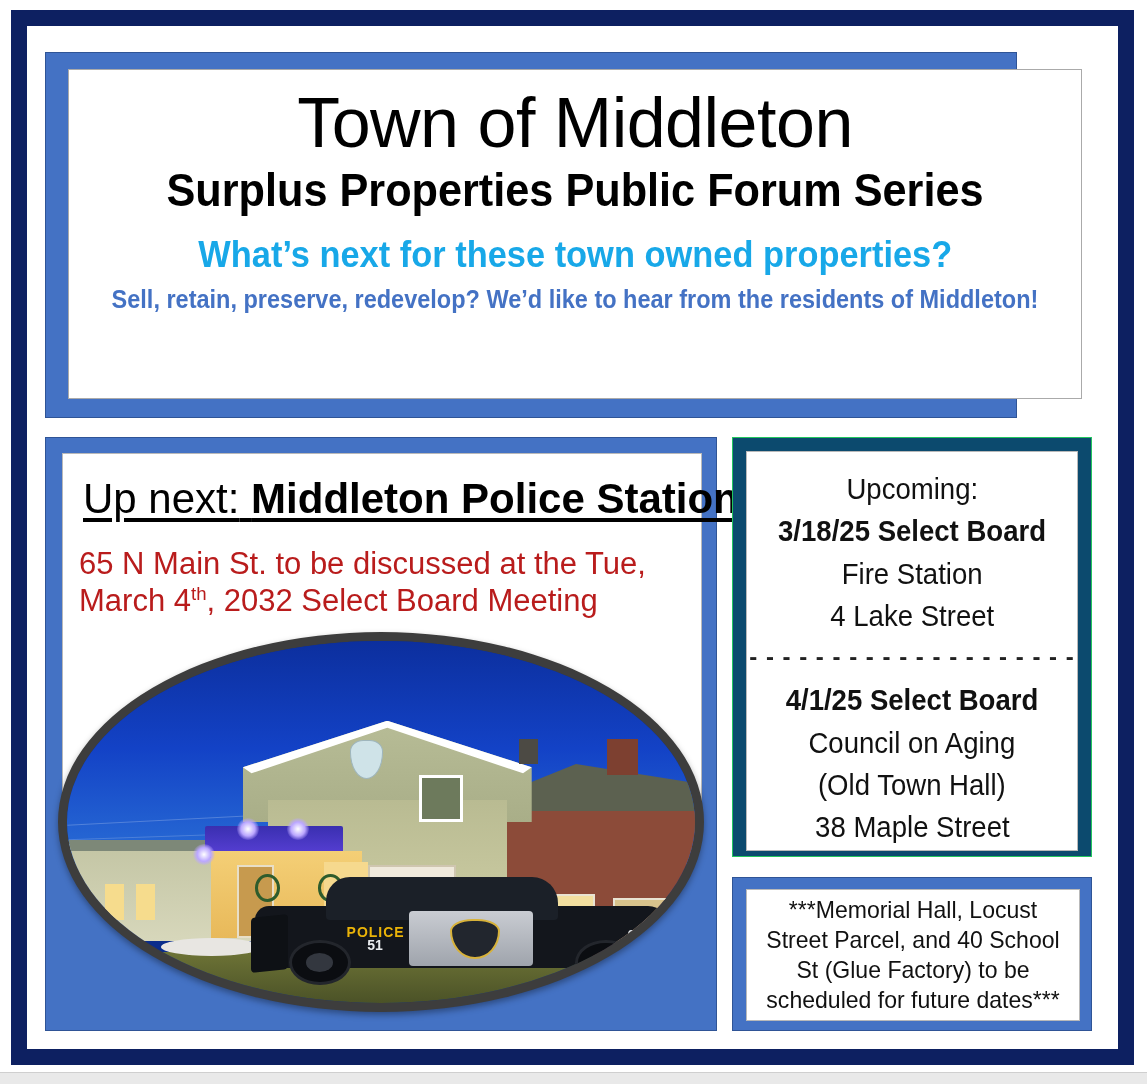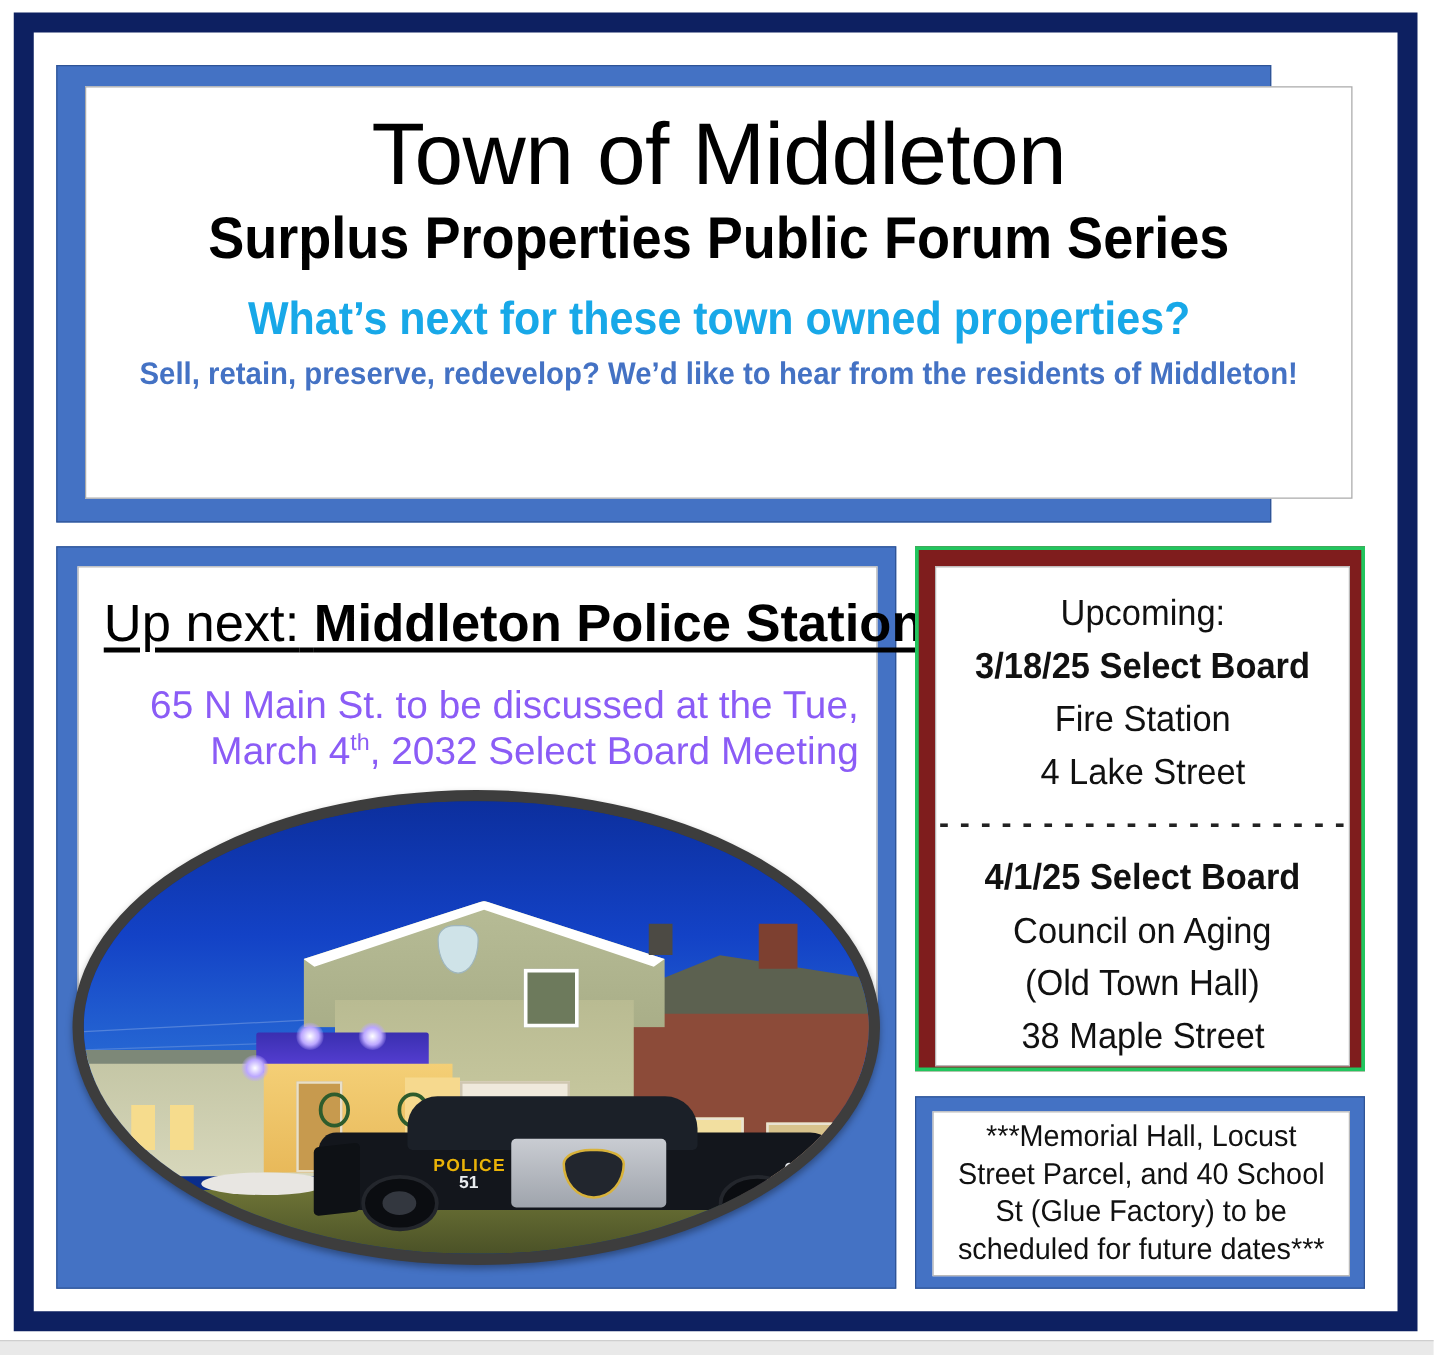--- a/index.html
+++ b/index.html
@@ -21,21 +21,21 @@
   .title-sub{font-size:47px;font-weight:700;color:#000000;line-height:1.1;margin-top:2px;transform:scaleX(0.92);transform-origin:center;}
   .title-question{font-size:37px;font-weight:700;color:#18a8e8;line-height:1.15;margin-top:18px;transform:scaleX(0.93);transform-origin:center;}
   .title-note{font-size:25px;font-weight:700;color:#4472c4;line-height:1.15;margin-top:8px;transform:scaleX(0.94);transform-origin:center;}
 
   
   .left-panel{position:absolute;left:45px;top:437px;width:672px;height:594px;background:#4472c4;border:1px solid #2f5496;box-sizing:border-box;}
   .left-white{position:absolute;left:16px;top:15px;width:640px;height:358px;background:#ffffff;border:1px solid #b9b9b9;box-sizing:border-box;}
   .upnext{position:absolute;left:20px;top:22px;width:600px;text-align:center;font-size:42px;line-height:1.1;color:#000000;white-space:nowrap;}
   .upnext .u1{font-weight:400;text-decoration:underline;text-underline-offset:5px;}
   .upnext .u2{font-weight:700;text-decoration:underline;text-underline-offset:5px;}
-  .addr{position:absolute;left:16px;top:92px;width:608px;text-align:right;font-size:31px;font-weight:400;color:#8b5cf6;line-height:1.18;}
+  .addr{position:absolute;left:16px;top:92px;width:608px;text-align:left;font-size:31px;font-weight:400;color:#b91c1c;line-height:1.18;}
   .addr sup{font-size:0.6em;vertical-align:super;}
 
   
   .oval{position:absolute;left:58px;top:632px;width:646px;height:380px;border-radius:50%;
         border:9px solid #3d3d3d;box-sizing:border-box;overflow:hidden;background:#0a2d8c;
         box-shadow:0 3px 6px rgba(0,0,0,.35);}
   .sky{position:absolute;left:0;top:0;width:100%;height:62%;
        background:linear-gradient(180deg,#0c2f9e 0%,#1342c6 48%,#2a6fd6 100%);}
   .wire{position:absolute;left:0;top:48%;width:60%;height:1px;background:rgba(255,255,255,.22);transform:rotate(-3deg);}
   .wire2{position:absolute;left:0;top:53%;width:58%;height:1px;background:rgba(255,255,255,.18);transform:rotate(-2deg);}
@@ -88,21 +88,21 @@
   .num911{position:absolute;right:5%;bottom:36%;font-size:13px;font-weight:700;color:#e9ecef;}
   .wheel{position:absolute;bottom:0;width:15%;height:38%;background:#0b0d11;border-radius:50%;border:3px solid #23262c;box-sizing:border-box;}
   .wheel.front{left:8%;}
   .wheel.rear{right:8%;}
   .hubcap{position:absolute;left:26%;top:26%;width:48%;height:48%;border-radius:50%;background:#33373f;}
   .cardoorOpen{position:absolute;left:-1%;bottom:12%;width:9%;height:46%;background:#0e1115;border-radius:4px;transform:skewY(-6deg);}
   .amber{position:absolute;left:13%;bottom:22%;width:4%;height:7%;background:#e98b14;border-radius:50%;box-shadow:0 0 8px #e98b14;}
   .taillight{position:absolute;right:2%;bottom:24%;width:3%;height:7%;background:#c02622;border-radius:2px;box-shadow:0 0 6px #c02622;}
 
   
-  .side-panel{position:absolute;left:732px;top:437px;width:360px;height:420px;background:#7f1d1d;border:3px solid #22c55e;box-sizing:border-box;}
+  .side-panel{position:absolute;left:732px;top:437px;width:360px;height:420px;background:#0c4a6e;border:1px solid #22c55e;box-sizing:border-box;}
   .side-white{position:absolute;left:13px;top:13px;width:332px;height:400px;background:#ffffff;border:1px solid #b9b9b9;box-sizing:border-box;
               display:flex;flex-direction:column;align-items:center;justify-content:flex-start;padding-top:16px;}
   .side-line{font-size:29px;font-weight:400;color:#111111;line-height:1.46;transform:scaleX(0.95);transform-origin:center;white-space:nowrap;}
   .side-line.bold{font-weight:700;}
   .divider{font-size:24px;font-weight:700;color:#222;letter-spacing:1px;line-height:1;margin:8px 0 10px;}
 
   
   .note-panel{position:absolute;left:732px;top:877px;width:360px;height:154px;background:#4472c4;border:1px solid #2f5496;box-sizing:border-box;}
   .note-white{position:absolute;left:13px;top:11px;width:334px;height:132px;background:#ffffff;border:1px solid #b9b9b9;box-sizing:border-box;
               display:flex;align-items:center;justify-content:center;padding:6px 10px;}

